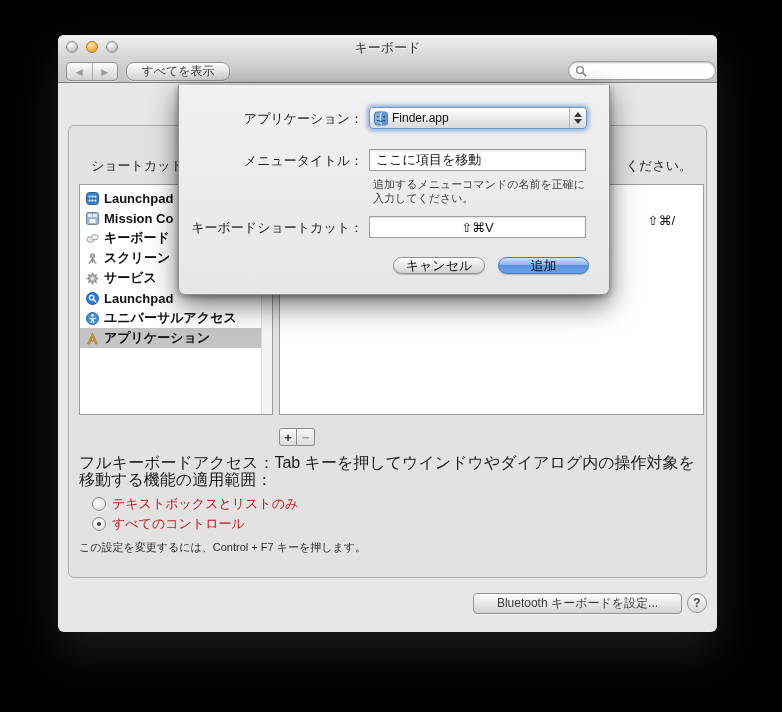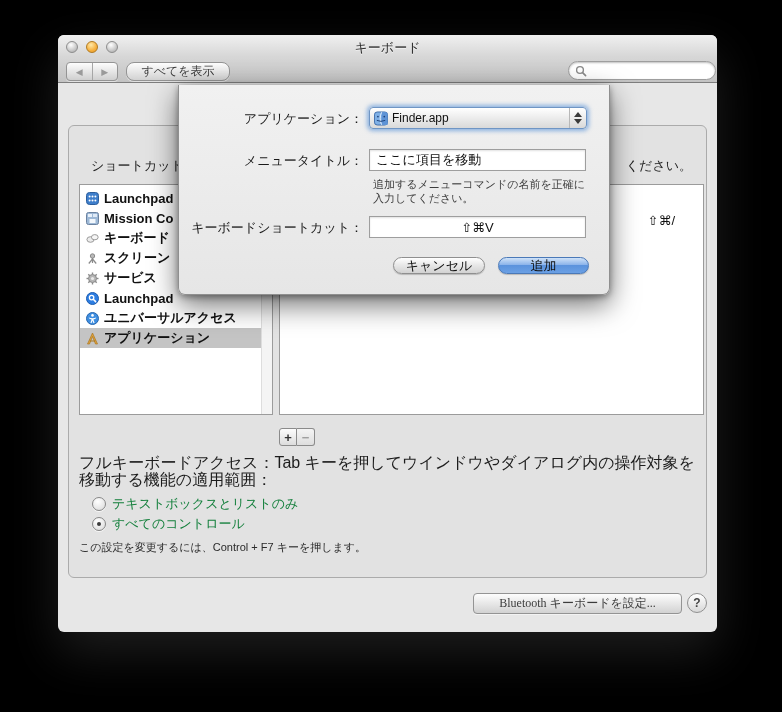--- a/index.html
+++ b/index.html
@@ -65,30 +65,30 @@
   .pm { width:18px; height:18px; border:1px solid #8b8b8b;
     background:linear-gradient(#fdfdfd,#dcdcdc); font-size:13px; color:#333;
     display:flex; align-items:center; justify-content:center; font-weight:bold; }
   .pm.minus { border-left:none; color:#9f9f9f; background:linear-gradient(#f4f4f4,#dedede); }
   .pm.plus { border-radius:3px 0 0 3px; }
   .pm.minus { border-radius:0 3px 3px 0; }
 
   .fka { position:absolute; left:10px; top:328px; width:628px;
     font-size:16px; line-height:17px; color:#1c1c1c; }
   .radio-row { position:absolute; left:23px; display:flex; align-items:center; gap:6px;
-    font-size:13px; color:#15803d; }
+    font-size:13px; color:#b91c1c; }
   .radio { width:14px; height:14px; border-radius:50%; border:1px solid #878787;
     background:radial-gradient(circle at 40% 30%, #ffffff, #d8d8d8);
     position:relative; box-shadow:0 1px 0 rgba(255,255,255,.7); }
   .radio.checked::after { content:""; position:absolute; left:4px; top:4px;
     width:4px; height:4px; border-radius:50%; background:#3c3c3c; }
   .panel-note { position:absolute; left:10px; top:414px; font-size:11px; color:#2b2b2b; }
 
   
-  .bt-btn { left:415px; top:558px; width:209px; height:21px; border-radius:4px;font-family:Liberation Serif, serif; }
+  .bt-btn { left:415px; top:558px; width:209px; height:21px; border-radius:4px; }
   .help-btn { position:absolute; left:629px; top:558px; width:20px; height:20px;
     border-radius:50%; border:1px solid #909090;
     background:linear-gradient(#ffffff,#d8d8d8); color:#444; font-size:12px;
     font-weight:bold; display:flex; align-items:center; justify-content:center; }
 
   
   .sheet { position:absolute; left:120px; top:50px; width:432px; height:210px;
     background:linear-gradient(#f1f1f1,#e6e6e6);
     border:1px solid #8f8f8f; border-top:none; border-radius:0 0 7px 7px;
     box-shadow:0 10px 28px rgba(0,0,0,.55), 0 2px 6px rgba(0,0,0,.35); z-index:20; }

